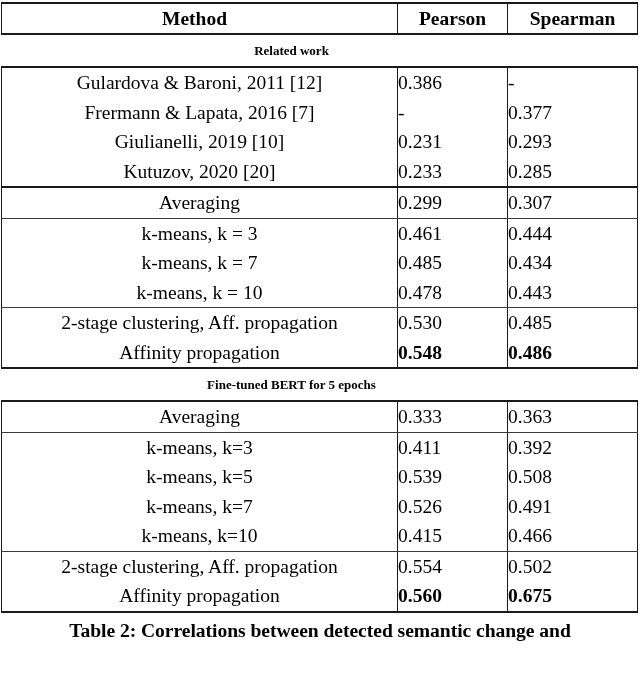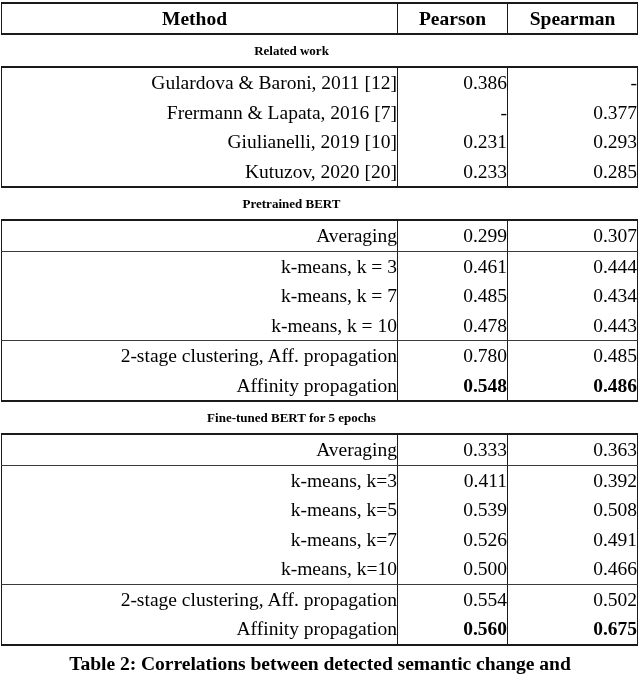--- a/index.html
+++ b/index.html
@@ -66,29 +66,28 @@
     padding-right: 56px;
   }
 
   
   tr.data-row td {
     height: 29.5px;
     line-height: 29.5px;
   }
   td.method {
     font-weight: bold;
-    text-align: right;
+    text-align: center;
     padding-left: 9px;
     white-space: nowrap;
   }
   td.method .cite {
     font-weight: normal;
   }
   td.num {
-    text-align: right;
     padding-right: 11px;
     font-weight: normal;
     font-variant-numeric: lining-nums;
   }
   td.num.strong { font-weight: bold; }
 
   
   .caption {
     width: 628px;
     margin: 5px auto 0 auto;
@@ -135,23 +134,20 @@
         <tr class="data-row">
           <td class="method vline-l vline-r"><span>Giulianelli, 2019 </span><span class="cite">[10]</span></td>
           <td class="num vline-r">0.231</td>
           <td class="num vline-r">0.293</td>
         </tr>
         <tr class="data-row">
           <td class="method vline-l vline-r rule-bottom"><span>Kutuzov, 2020 </span><span class="cite">[20]</span></td>
           <td class="num vline-r rule-bottom">0.233</td>
           <td class="num vline-r rule-bottom">0.285</td>
         </tr>
-        <tr class="section-row">
-          <td class="rule-bottom" colspan="3">Pretrained BERT</td>
-        </tr>
         <tr class="data-row">
           <td class="method vline-l vline-r rule-thin">Averaging</td>
           <td class="num vline-r rule-thin">0.299</td>
           <td class="num vline-r rule-thin">0.307</td>
         </tr>
         <tr class="data-row">
           <td class="method vline-l vline-r">k-means, k = 3</td>
           <td class="num vline-r">0.461</td>
           <td class="num vline-r">0.444</td>
         </tr>
@@ -160,21 +156,21 @@
           <td class="num vline-r">0.485</td>
           <td class="num vline-r">0.434</td>
         </tr>
         <tr class="data-row">
           <td class="method vline-l vline-r rule-thin">k-means, k = 10</td>
           <td class="num vline-r rule-thin">0.478</td>
           <td class="num vline-r rule-thin">0.443</td>
         </tr>
         <tr class="data-row">
           <td class="method vline-l vline-r">2-stage clustering, Aff. propagation</td>
-          <td class="num vline-r">0.780</td>
+          <td class="num vline-r">0.530</td>
           <td class="num vline-r">0.485</td>
         </tr>
         <tr class="data-row">
           <td class="method vline-l vline-r rule-bottom">Affinity propagation</td>
           <td class="num vline-r strong rule-bottom">0.548</td>
           <td class="num vline-r strong rule-bottom">0.486</td>
         </tr>
         <tr class="section-row">
           <td class="rule-bottom" colspan="3">Fine-tuned BERT for 5 epochs</td>
         </tr>
@@ -193,21 +189,21 @@
           <td class="num vline-r">0.539</td>
           <td class="num vline-r">0.508</td>
         </tr>
         <tr class="data-row">
           <td class="method vline-l vline-r">k-means, k=7</td>
           <td class="num vline-r">0.526</td>
           <td class="num vline-r">0.491</td>
         </tr>
         <tr class="data-row">
           <td class="method vline-l vline-r rule-thin">k-means, k=10</td>
-          <td class="num vline-r rule-thin">0.500</td>
+          <td class="num vline-r rule-thin">0.415</td>
           <td class="num vline-r rule-thin">0.466</td>
         </tr>
         <tr class="data-row">
           <td class="method vline-l vline-r">2-stage clustering, Aff. propagation</td>
           <td class="num vline-r">0.554</td>
           <td class="num vline-r">0.502</td>
         </tr>
         <tr class="data-row">
           <td class="method vline-l vline-r rule-bottom">Affinity propagation</td>
           <td class="num vline-r strong rule-bottom">0.560</td>

